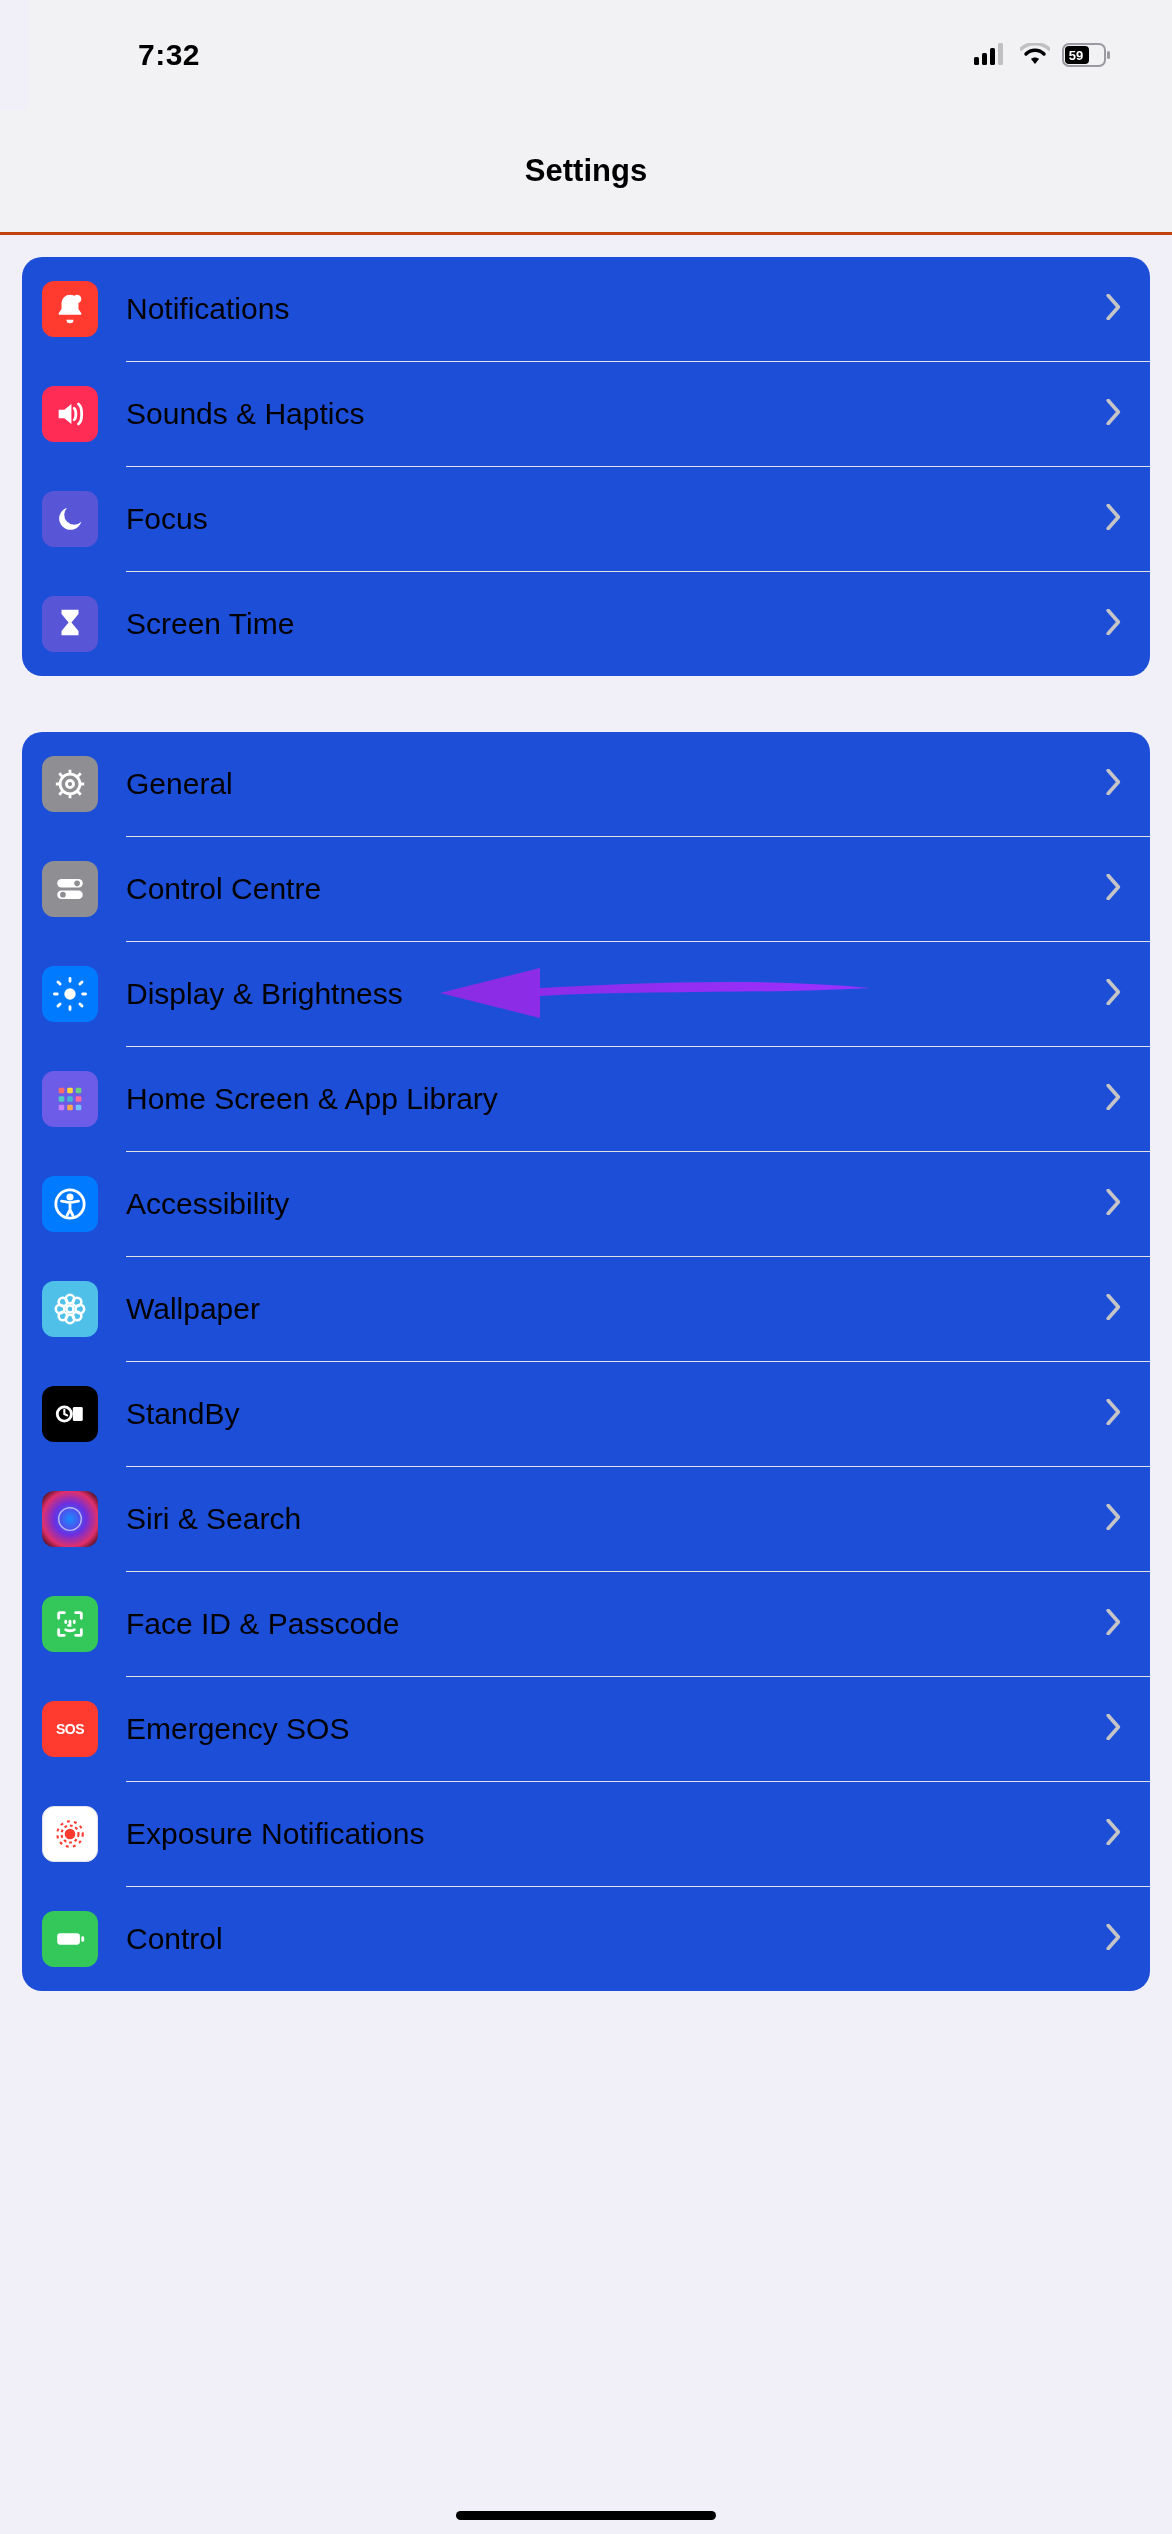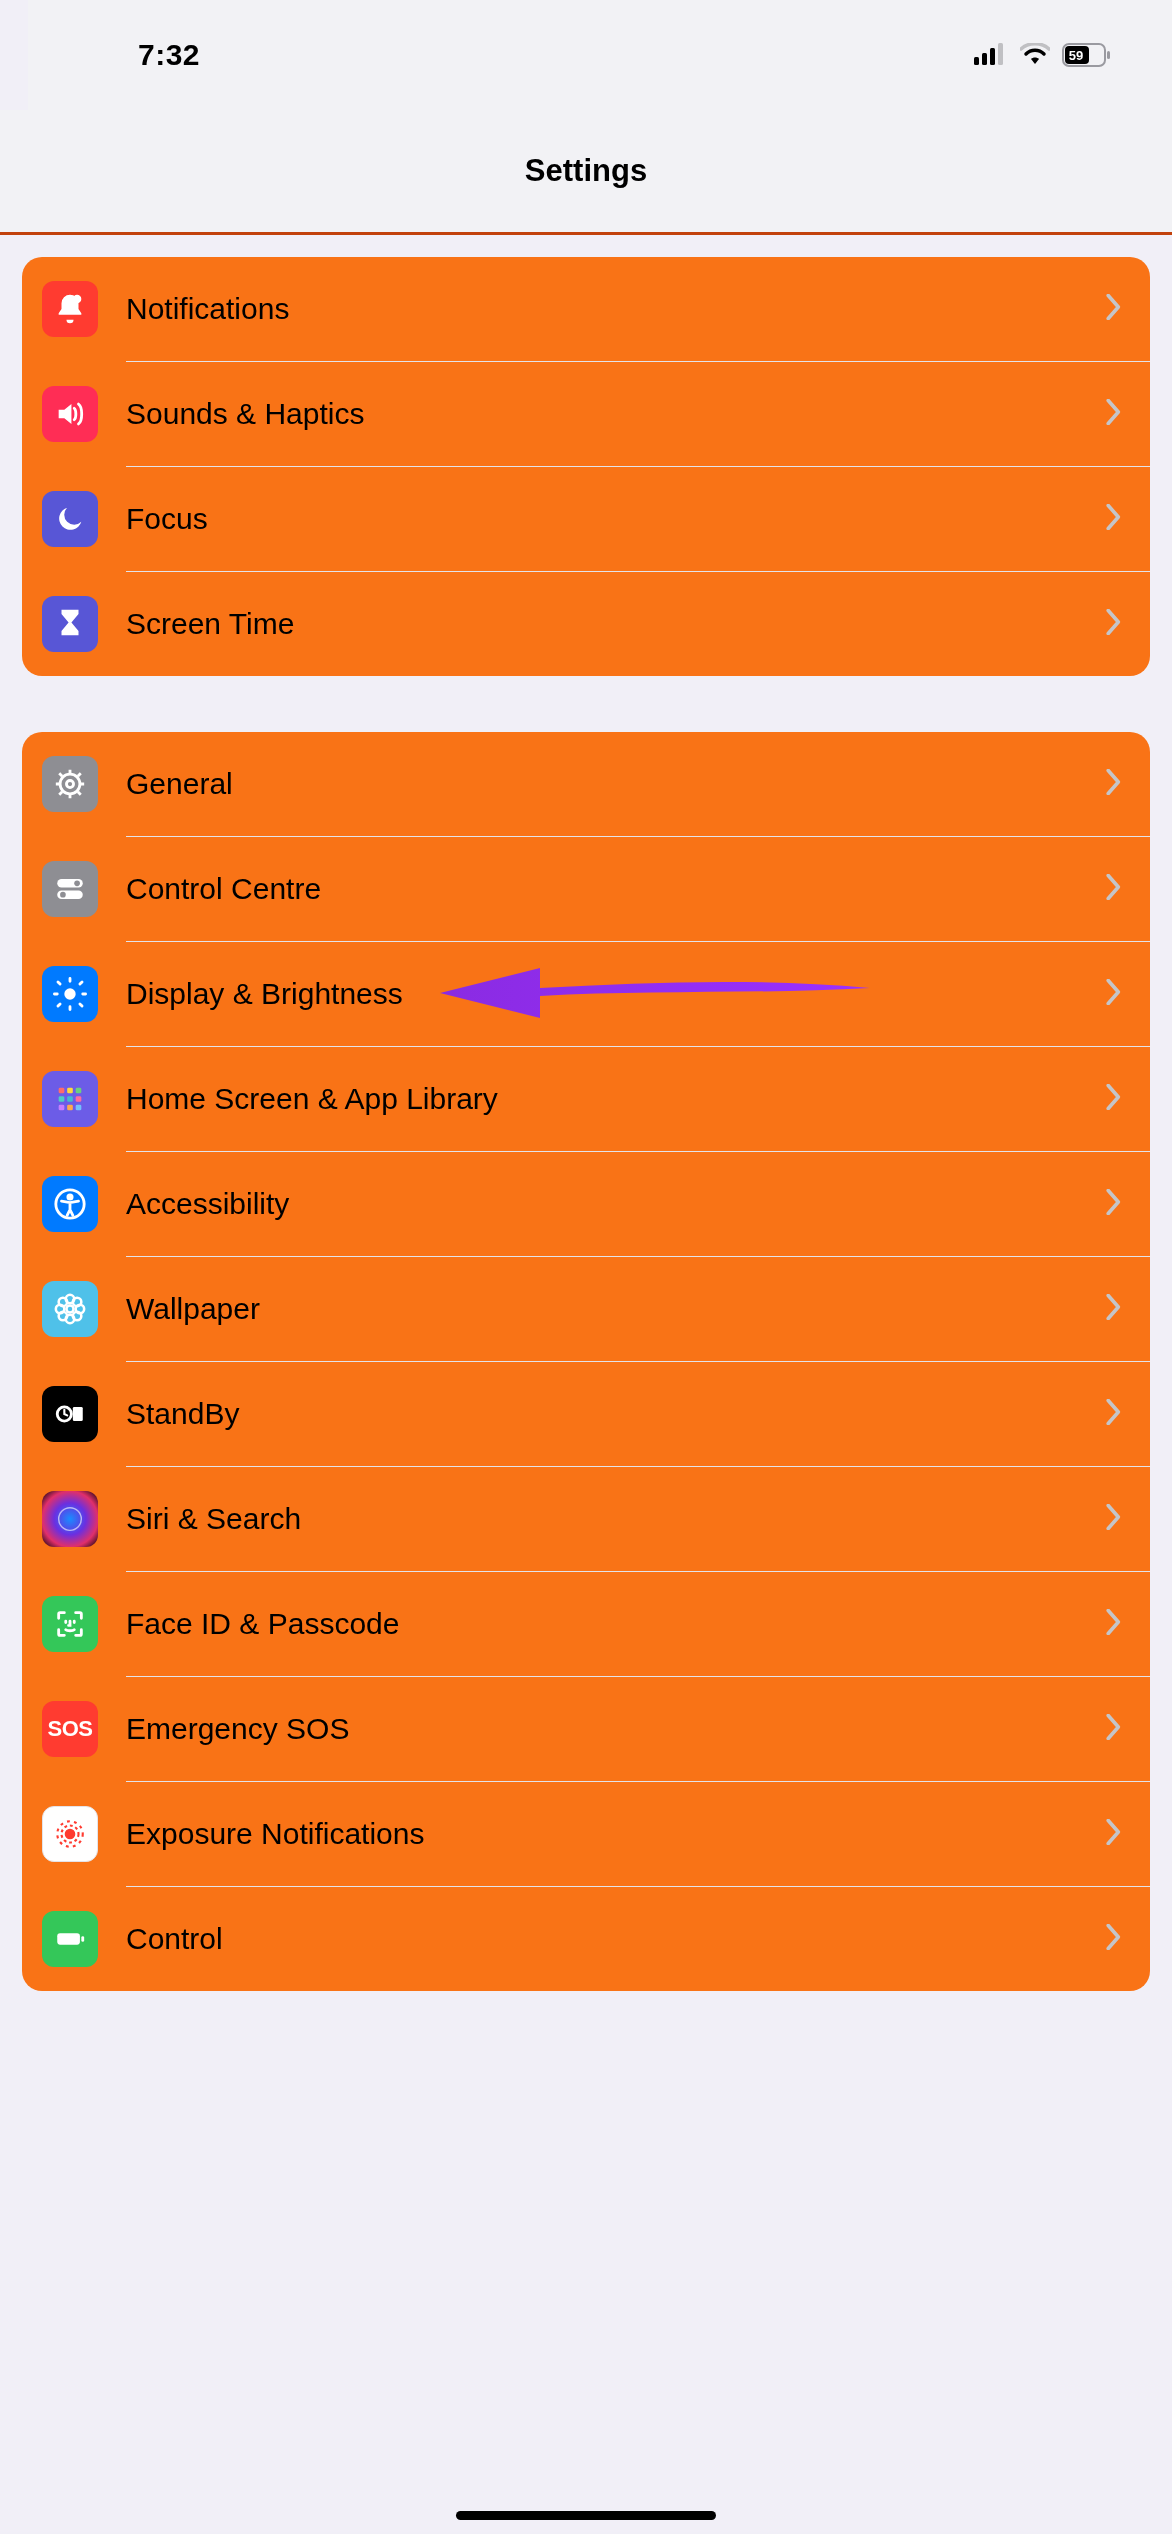--- a/index.html
+++ b/index.html
@@ -36,21 +36,21 @@
     justify-content: center;
     font-size: 31px;
     font-weight: 600;
     border-bottom: 3px solid #c2410c;
     background: #f2f2f5;
   }
 
   
   .content { padding: 0 22px; }
   .group {
-    background: #f97316;
+    background: #1d4ed8;
     border-radius: 20px;
     margin-top: 22px;
     overflow: hidden;
   }
   .group + .group { margin-top: 56px; }
 
   .row {
     display: flex;
     align-items: center;
     min-height: 104px;
@@ -352,21 +352,21 @@
           </svg>
       </div>
       <div class="label">Face ID &amp; Passcode</div>
       <div class="chev"><svg viewBox="0 0 10 18">
             <path d="M1 1l7 8-7 8" stroke="currentColor" stroke-width="2.5" fill="none" stroke-linecap="round" stroke-linejoin="round"></path>
           </svg></div>
     </div>
     <div class="divider"></div>
 
     <div class="row">
-      <div class="icon-box bg-red" style="font-weight:800;font-size:22px;letter-spacing:-0.5px;">SOS</div>
+      <div class="icon-box bg-red" style="font-weight:800;font-size:14px;letter-spacing:-0.5px;">SOS</div>
       <div class="label">Emergency SOS</div>
       <div class="chev"><svg viewBox="0 0 10 18">
             <path d="M1 1l7 8-7 8" stroke="currentColor" stroke-width="2.5" fill="none" stroke-linecap="round" stroke-linejoin="round"></path>
           </svg></div>
     </div>
     <div class="divider"></div>
 
     <div class="row">
       <div class="icon-box bg-white">
         <svg viewBox="0 0 24 24" fill="none" stroke="#ff3b30" stroke-width="1.5">

